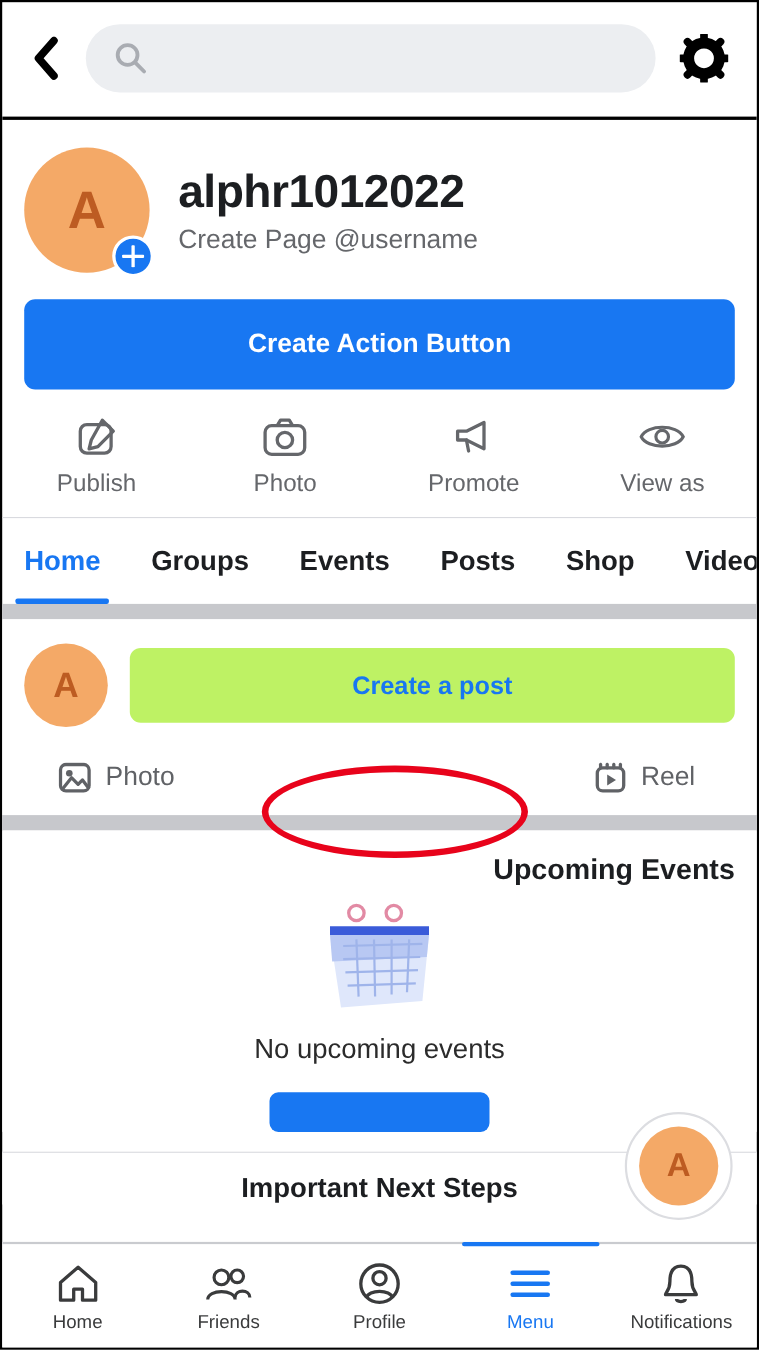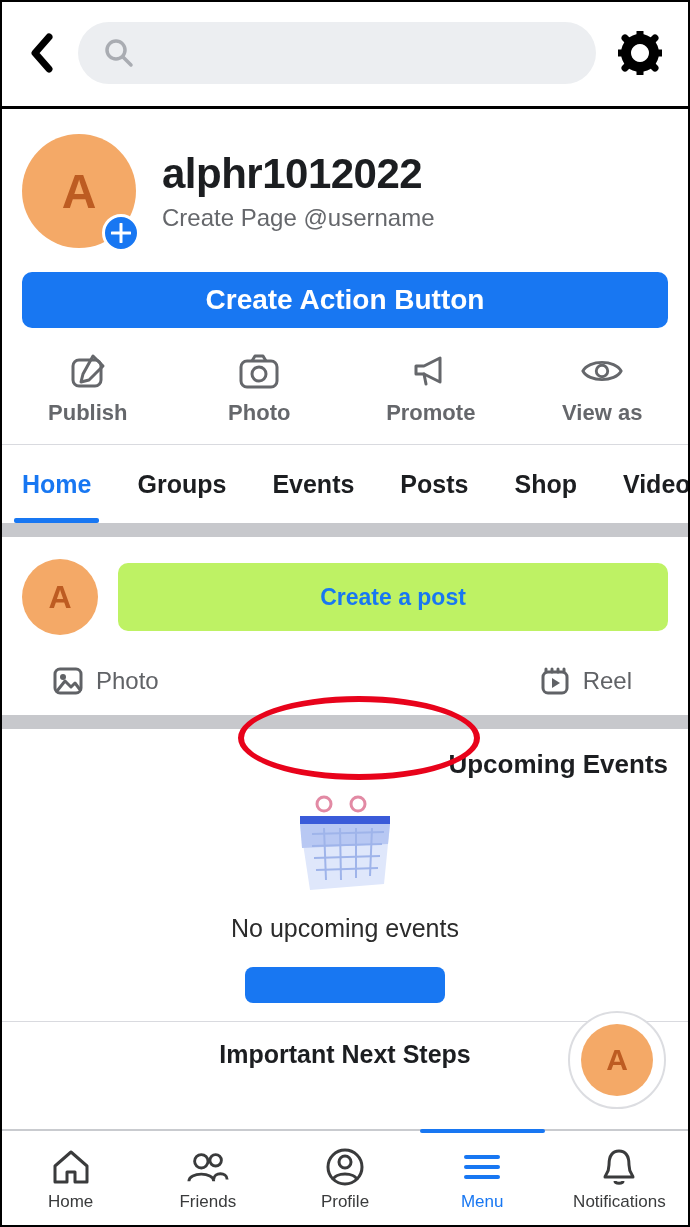--- a/index.html
+++ b/index.html
@@ -56,36 +56,36 @@
   .profile-name { font-size: 42px; font-weight: 600; letter-spacing: -0.5px;}
   .profile-sub { color: #65676b; font-size: 24px; margin-top: 6px;}
   
   .action-btn-row { padding: 4px 20px 12px 20px; }
   .action-btn {
     width: 100%;
     background: #1877f2;
     color: #fff;
     border: none;
     border-radius: 10px;
-    height: 56px;
-    font-size: 28px;
+    height: 82px;
+    font-size: 24px;
     font-weight: 700;
   }
   
   .quick-actions {
     display: flex;
     padding: 10px 0 18px 0;
     border-bottom: 1px solid #d9dadf;
   }
   .qa-item {
     flex: 1;
     display:flex; flex-direction:column; align-items:center; gap:8px;
     color:#65676b;
   }
-  .qa-label { font-size: 22px; font-weight:700; }
+  .qa-label { font-size: 22px; font-weight:400; }
   .qa-icon { width:42px; height:42px; display:flex; align-items:center; justify-content:center; }
   
   .tabs {
     display:flex;
     padding: 0 0 0 18px;
     gap: 42px;
     font-size: 25px;
     font-weight: 700;
     color:#1c1e21;
     align-items: center;

